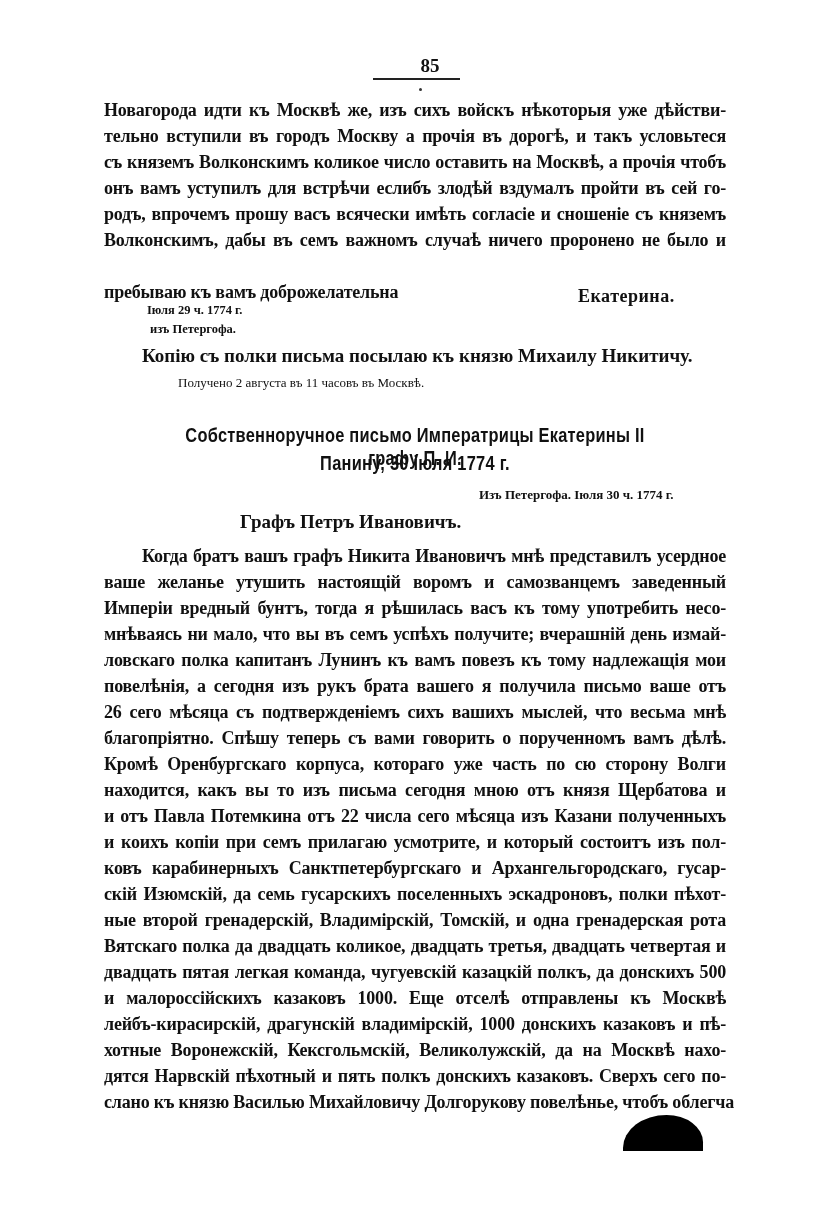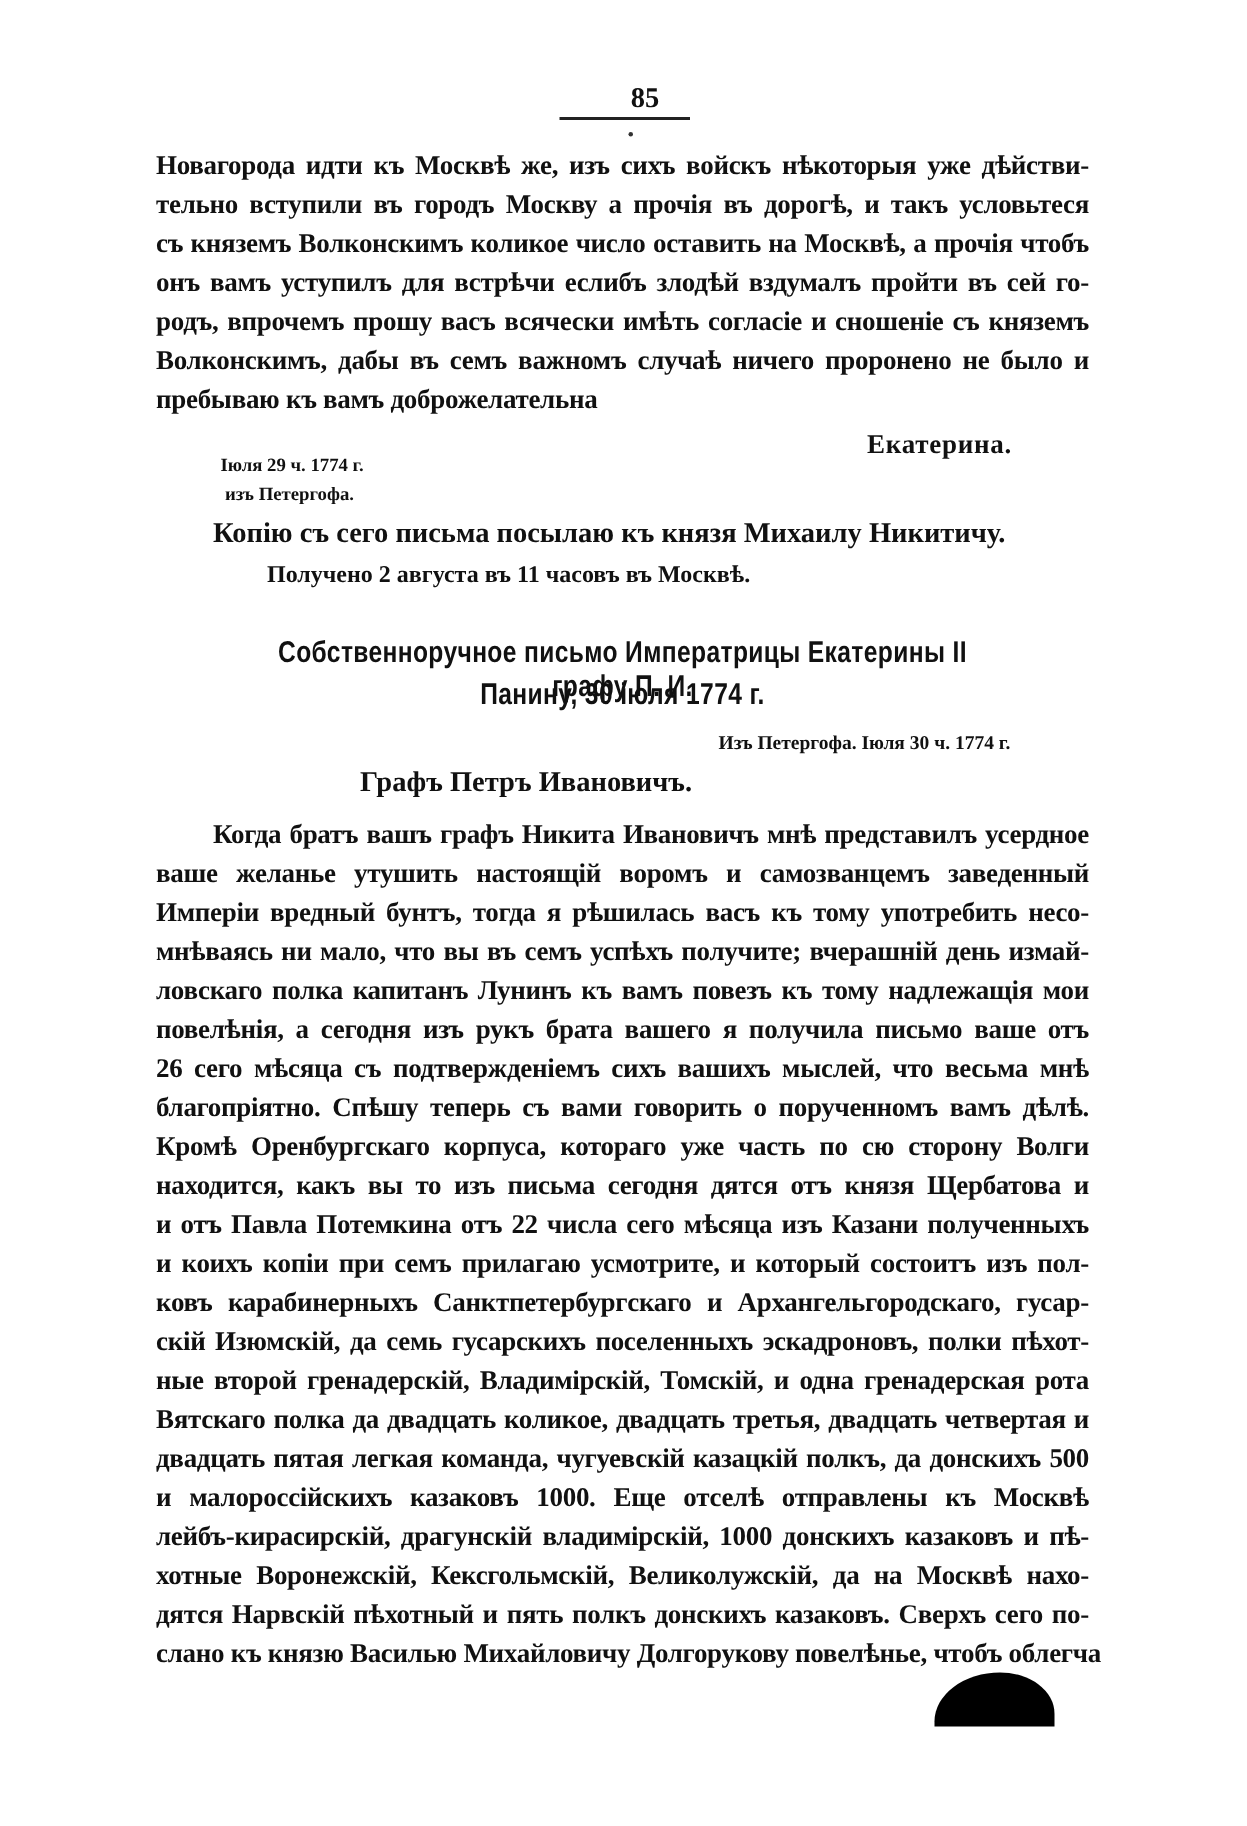--- a/index.html
+++ b/index.html
@@ -7,28 +7,28 @@
   .page { position: absolute; left: 0; top: 0; width: 831px; height: 1217px; background: #fff; padding-left: 44px; }
 
   .page-number { position: absolute; left: 400px; top: 55px; width: 60px; text-align: center;
     font-family: "Liberation Serif", serif; font-weight: bold; font-size: 19px; letter-spacing: 0px; }
   .page-rule { position: absolute; left: 373px; top: 78px; width: 87px; height: 2px; background: #222; }
   .page-dot { position: absolute; left: 419px; top: 88px; width: 3px; height: 3px; background: #333; border-radius: 50%; }
 
   .line { position: absolute; left: 104px; width: 622px; white-space: nowrap;
     font-family: "Liberation Serif", serif; font-size: 18px; font-weight: bold;
     text-align: justify; text-align-last: justify; line-height: 22px; letter-spacing: -0.2px; }
-  .line.last { text-align-last: left; }
+  .line.last { text-align-last: left; margin-top: 26px; }
   .line.indent { left: 142px; width: 584px; }
 
   .signature { position: absolute; left: 578px; top: 286px; font-family: "Liberation Serif", serif;
     font-weight: bold; font-size: 18px; letter-spacing: 0.5px; text-align: right; }
   .date-line { position: absolute; left: 147px; font-family: "Liberation Serif", serif; font-weight: bold; font-size: 12.5px; }
   .postscript { position: absolute; left: 142px; top: 345px; font-family: "Liberation Serif", serif; font-size: 19px; font-weight: bold; }
-  .received { position: absolute; left: 178px; top: 375px; font-family: "Liberation Serif", serif; font-size: 16px; font-weight: bold; }
+  .received { position: absolute; left: 178px; top: 375px; font-family: "Liberation Serif", serif; font-size: 13px; font-weight: normal; }
 
   .title-line { position: absolute; left: 104px; width: 622px; text-align: center;
     font-family: "Liberation Sans", sans-serif; font-weight: bold; font-size: 20px;
     transform: scaleX(0.82); transform-origin: center; letter-spacing: 0.3px; }
   .place-date { position: absolute; left: 447px; top: 487px; font-family: "Liberation Serif", serif; font-weight: bold; font-size: 13px; margin-left: 32px; }
   .salutation { position: absolute; left: 240px; top: 511px; font-family: "Liberation Serif", serif; font-size: 19px; font-weight: bold; }
 
   .ink-blot { position: absolute; left: 623px; top: 1115px; width: 80px; height: 36px;
     background: #000; border-radius: 48px 40px 0 0 / 36px 30px 0 0; }
 </style>
@@ -47,41 +47,41 @@
     <div class="line" style="top:151px">съ княземъ Волконскимъ коликое число оставить на Москвѣ, а прочія чтобъ</div>
     <div class="line" style="top:177px">онъ вамъ уступилъ для встрѣчи еслибъ злодѣй вздумалъ пройти въ сей го-</div>
     <div class="line" style="top:203px">родъ, впрочемъ прошу васъ всячески имѣть согласіе и сношеніе съ княземъ</div>
     <div class="line" style="top:229px">Волконскимъ, дабы въ семъ важномъ случаѣ ничего проронено не было и</div>
     <div class="line last" style="top:255px">пребываю къ вамъ доброжелательна</div>
   </div>
 
   <div class="signature">Екатерина.</div>
   <div class="date-line" style="top:303px">Іюля 29 ч. 1774 г.</div>
   <div class="date-line" style="top:322px; left:150px">изъ Петергофа.</div>
-  <div class="postscript">Копію съ сего письма посылаю къ князя Михаилу Никитичу.</div>
+  <div class="postscript">Копію съ полки письма посылаю къ князю Михаилу Никитичу.</div>
   <div class="received">Получено 2 августа въ 11 часовъ въ Москвѣ.</div>
 
   <div>
     <div class="title-line" style="top:424px">Собственноручное письмо Императрицы Екатерины II графу П. И.</div>
     <div class="title-line" style="top:452px">Панину, 30 іюля 1774 г.</div>
   </div>
   <div class="place-date">Изъ Петергофа. Іюля 30 ч. 1774 г.</div>
   <div class="salutation">Графъ Петръ Ивановичъ.</div>
 
   <div>
     <div class="line indent" style="top:545px">Когда братъ вашъ графъ Никита Ивановичъ мнѣ представилъ усердное</div>
     <div class="line" style="top:571px">ваше желанье утушить настоящій воромъ и самозванцемъ заведенный</div>
     <div class="line" style="top:597px">Имперіи вредный бунтъ, тогда я рѣшилась васъ къ тому употребить несо-</div>
     <div class="line" style="top:623px">мнѣваясь ни мало, что вы въ семъ успѣхъ получите; вчерашній день измай-</div>
     <div class="line" style="top:649px">ловскаго полка капитанъ Лунинъ къ вамъ повезъ къ тому надлежащія мои</div>
     <div class="line" style="top:675px">повелѣнія, а сегодня изъ рукъ брата вашего я получила письмо ваше отъ</div>
     <div class="line" style="top:701px">26 сего мѣсяца съ подтвержденіемъ сихъ вашихъ мыслей, что весьма мнѣ</div>
     <div class="line" style="top:727px">благопріятно. Спѣшу теперь съ вами говорить о порученномъ вамъ дѣлѣ.</div>
     <div class="line" style="top:753px">Кромѣ Оренбургскаго корпуса, котораго уже часть по сю сторону Волги</div>
-    <div class="line" style="top:779px">находится, какъ вы то изъ письма сегодня дятся отъ князя Щербатова и</div>
+    <div class="line" style="top:779px">находится, какъ вы то изъ письма сегодня мною отъ князя Щербатова и</div>
     <div class="line" style="top:805px">и отъ Павла Потемкина отъ 22 числа сего мѣсяца изъ Казани полученныхъ</div>
     <div class="line" style="top:831px">и коихъ копіи при семъ прилагаю усмотрите, и который состоитъ изъ пол-</div>
     <div class="line" style="top:857px">ковъ карабинерныхъ Санктпетербургскаго и Архангельгородскаго, гусар-</div>
     <div class="line" style="top:883px">скій Изюмскій, да семь гусарскихъ поселенныхъ эскадроновъ, полки пѣхот-</div>
     <div class="line" style="top:909px">ные второй гренадерскій, Владимірскій, Томскій, и одна гренадерская рота</div>
     <div class="line" style="top:935px">Вятскаго полка да двадцать коликое, двадцать третья, двадцать четвертая и</div>
     <div class="line" style="top:961px">двадцать пятая легкая команда, чугуевскій казацкій полкъ, да донскихъ 500</div>
     <div class="line" style="top:987px">и малороссійскихъ казаковъ 1000. Еще отселѣ отправлены къ Москвѣ</div>
     <div class="line" style="top:1013px">лейбъ-кирасирскій, драгунскій владимірскій, 1000 донскихъ казаковъ и пѣ-</div>
     <div class="line" style="top:1039px">хотные Воронежскій, Кексгольмскій, Великолужскій, да на Москвѣ нахо-</div>

